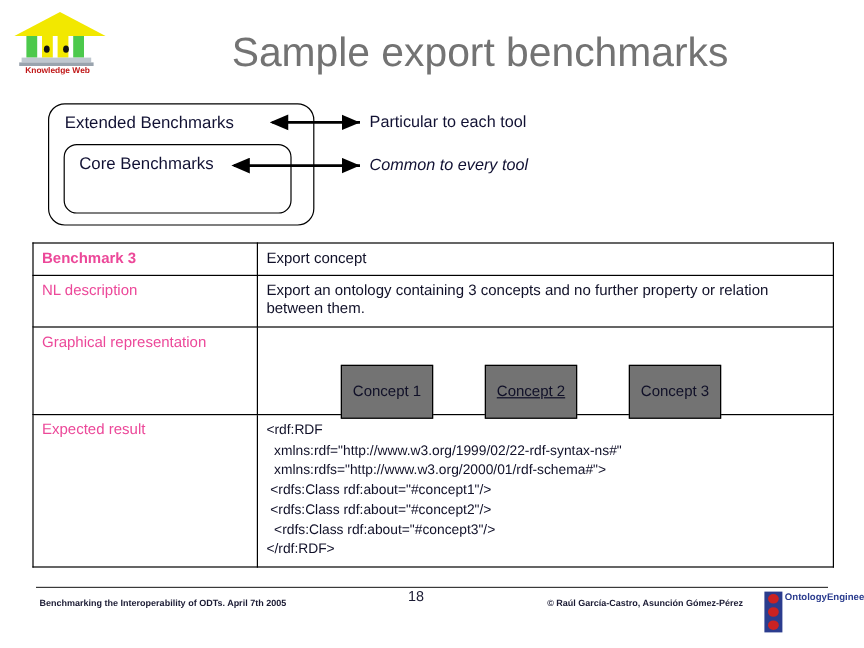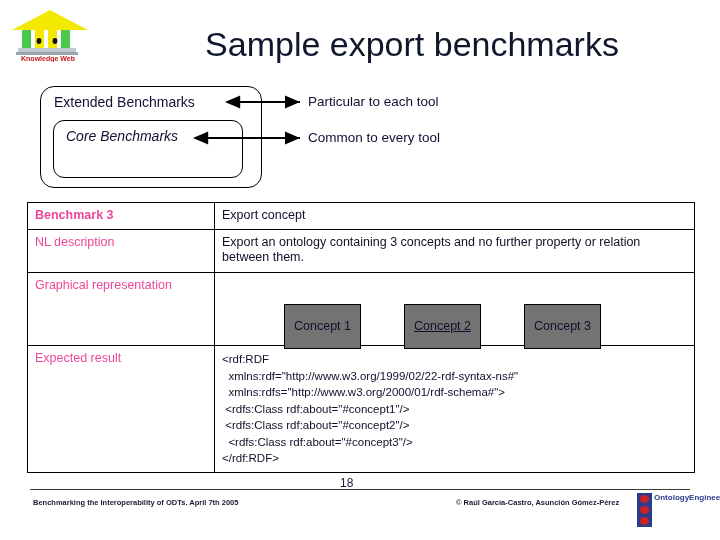--- a/index.html
+++ b/index.html
@@ -21,27 +21,27 @@
     position: absolute;
     left: 8px;
     top: 6px;
     width: 84px;
     height: 56px;
   }
 
   
   .slide-title {
     position: absolute;
-    left: 112px;
+    left: 100px;
     top: 24px;
     width: 600px;
     text-align: center;
     font-size: 34px;
     line-height: 40px;
-    color: #0f172a;
+    color: #737373;
     font-family: "Liberation Sans", sans-serif;
     letter-spacing: 0px;
     white-space: nowrap;
   }
 
   
   .diagram {
     position: absolute;
     left: 28px;
     top: 84px;
@@ -78,37 +78,37 @@
     color: #111133;
     white-space: nowrap;
   }
   .lbl-core {
     position: absolute;
     left: 38px;
     top: 44px;
     font-size: 14px;
     color: #111133;
     white-space: nowrap;
-    font-style: italic;
   }
   .lbl-particular {
     position: absolute;
     left: 280px;
     top: 10px;
     font-size: 13.5px;
     color: #111133;
     white-space: nowrap;
   }
   .lbl-common {
     position: absolute;
     left: 280px;
     top: 46px;
     font-size: 13.5px;
     color: #111133;
     white-space: nowrap;
+    font-style: italic;
   }
   .arrows { position: absolute; left: 0; top: 0; }
 
   
   .bm-table {
     position: absolute;
     left: 27px;
     top: 202px;
     width: 668px;
     border-collapse: collapse;
@@ -172,21 +172,21 @@
     left: 33px;
     top: 498px;
     font-size: 7.5px;
     font-weight: bold;
     color: #1a1a33;
     white-space: nowrap;
   }
   .footer-page {
     position: absolute;
     left: 340px;
-    top: 476px;
+    top: 490px;
     font-size: 12px;
     color: #1a1a33;
   }
   .footer-right {
     position: absolute;
     left: 437px;
     top: 498px;
     font-size: 7.5px;
     font-weight: bold;
     color: #1a1a33;

